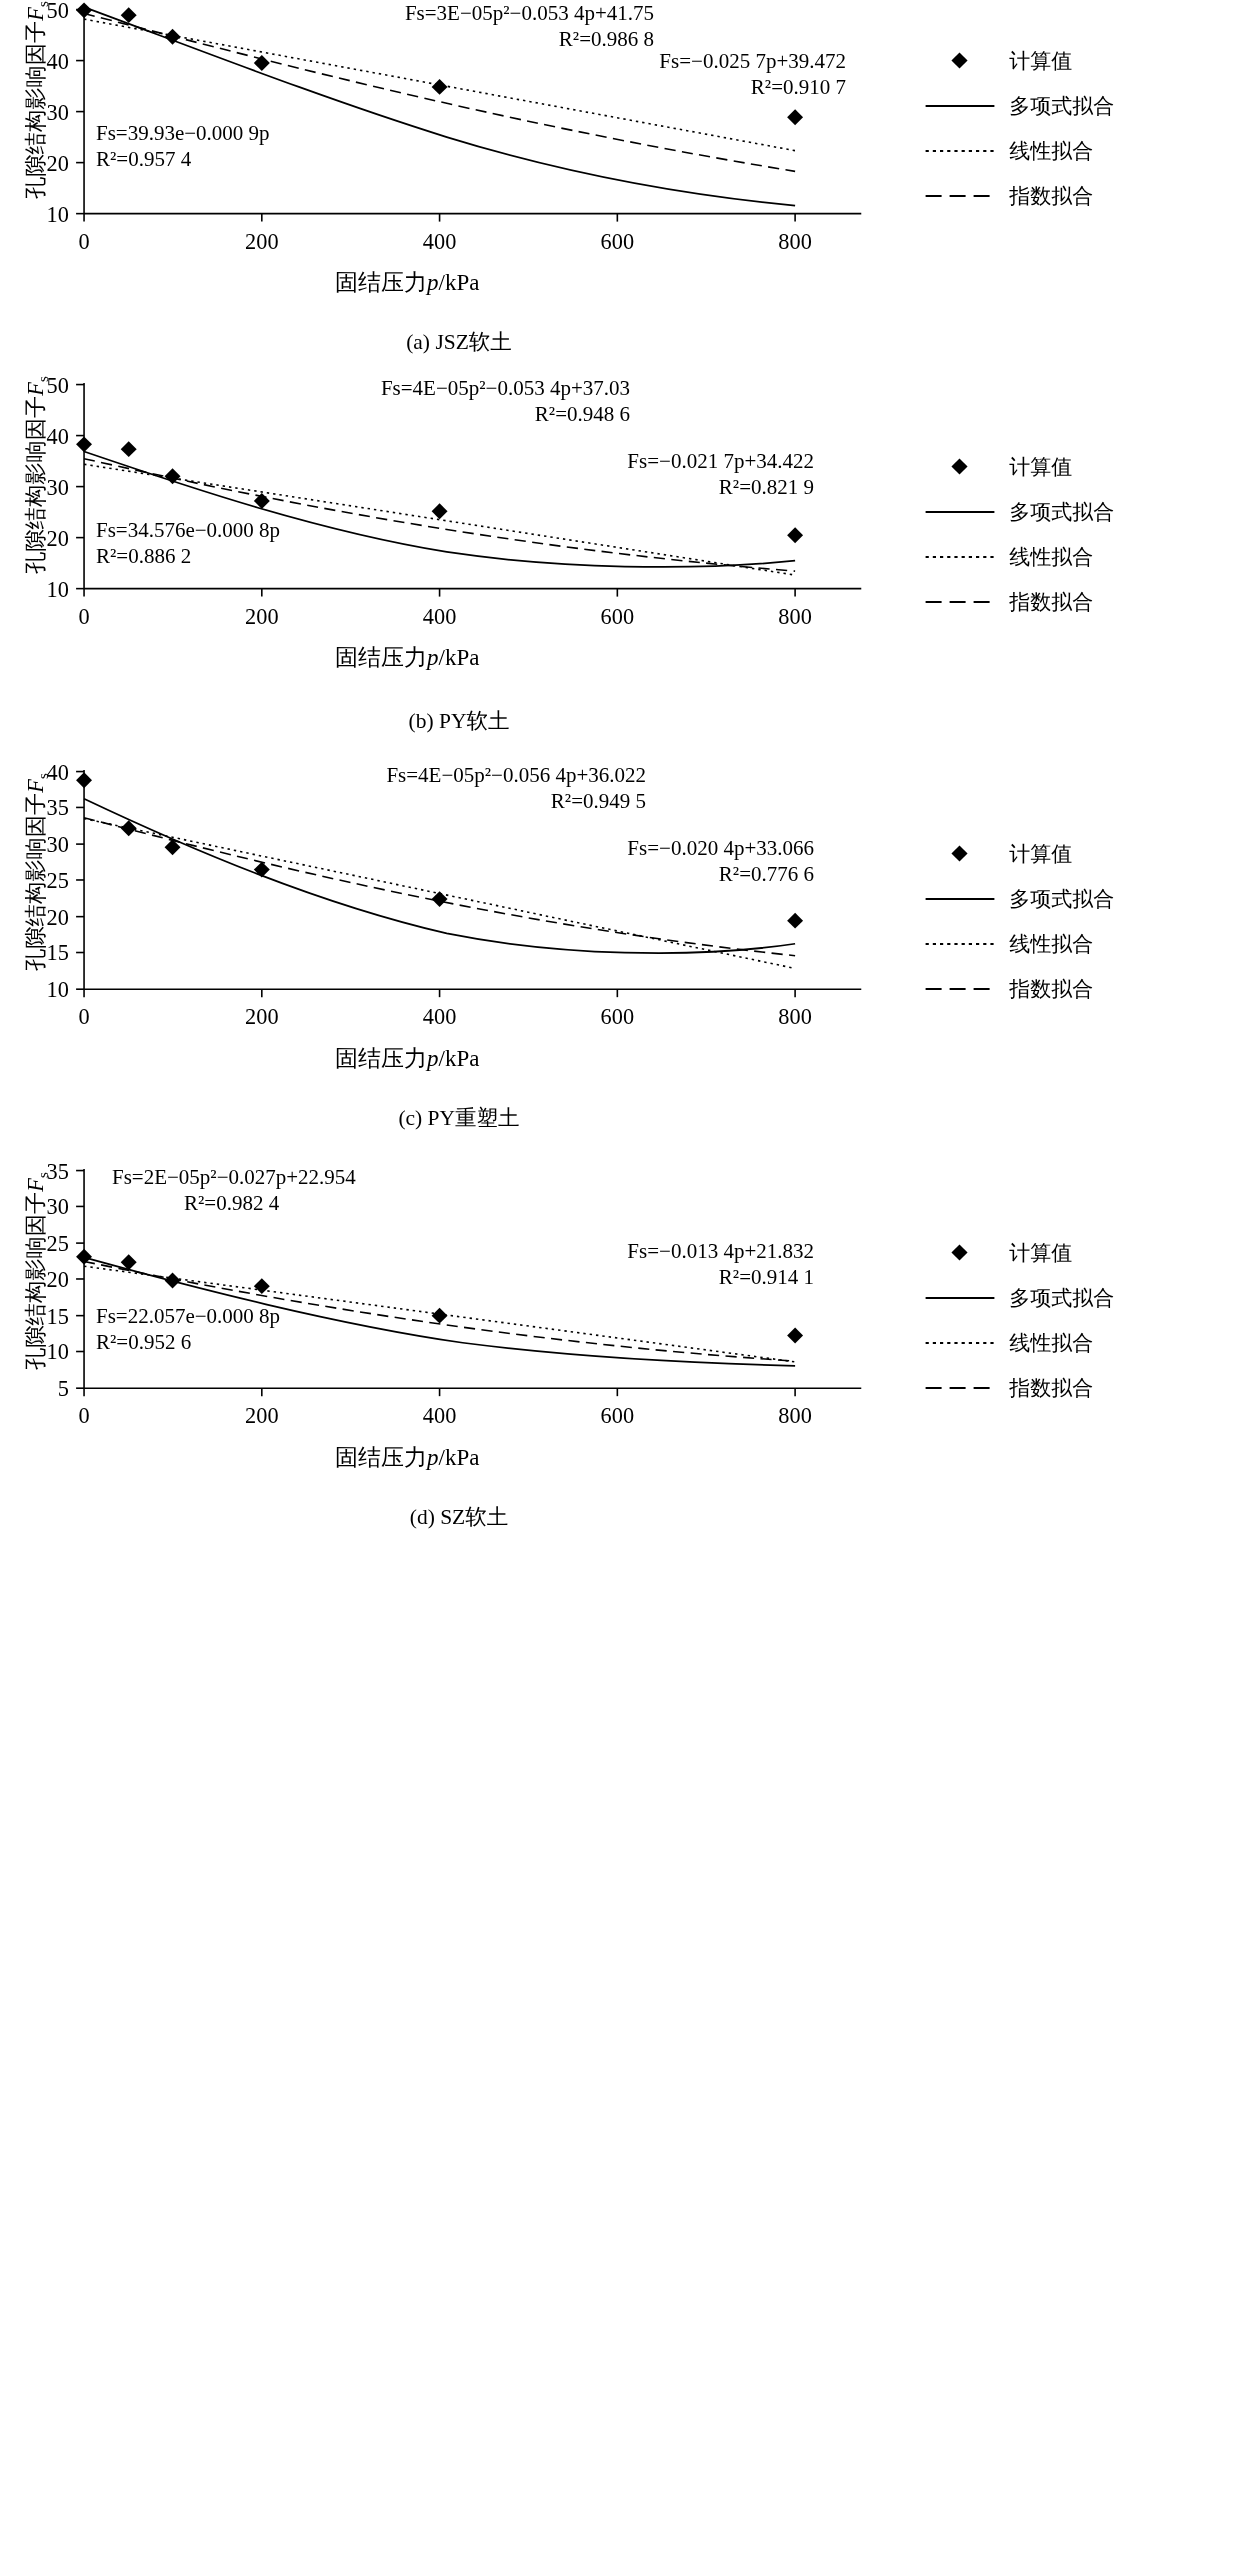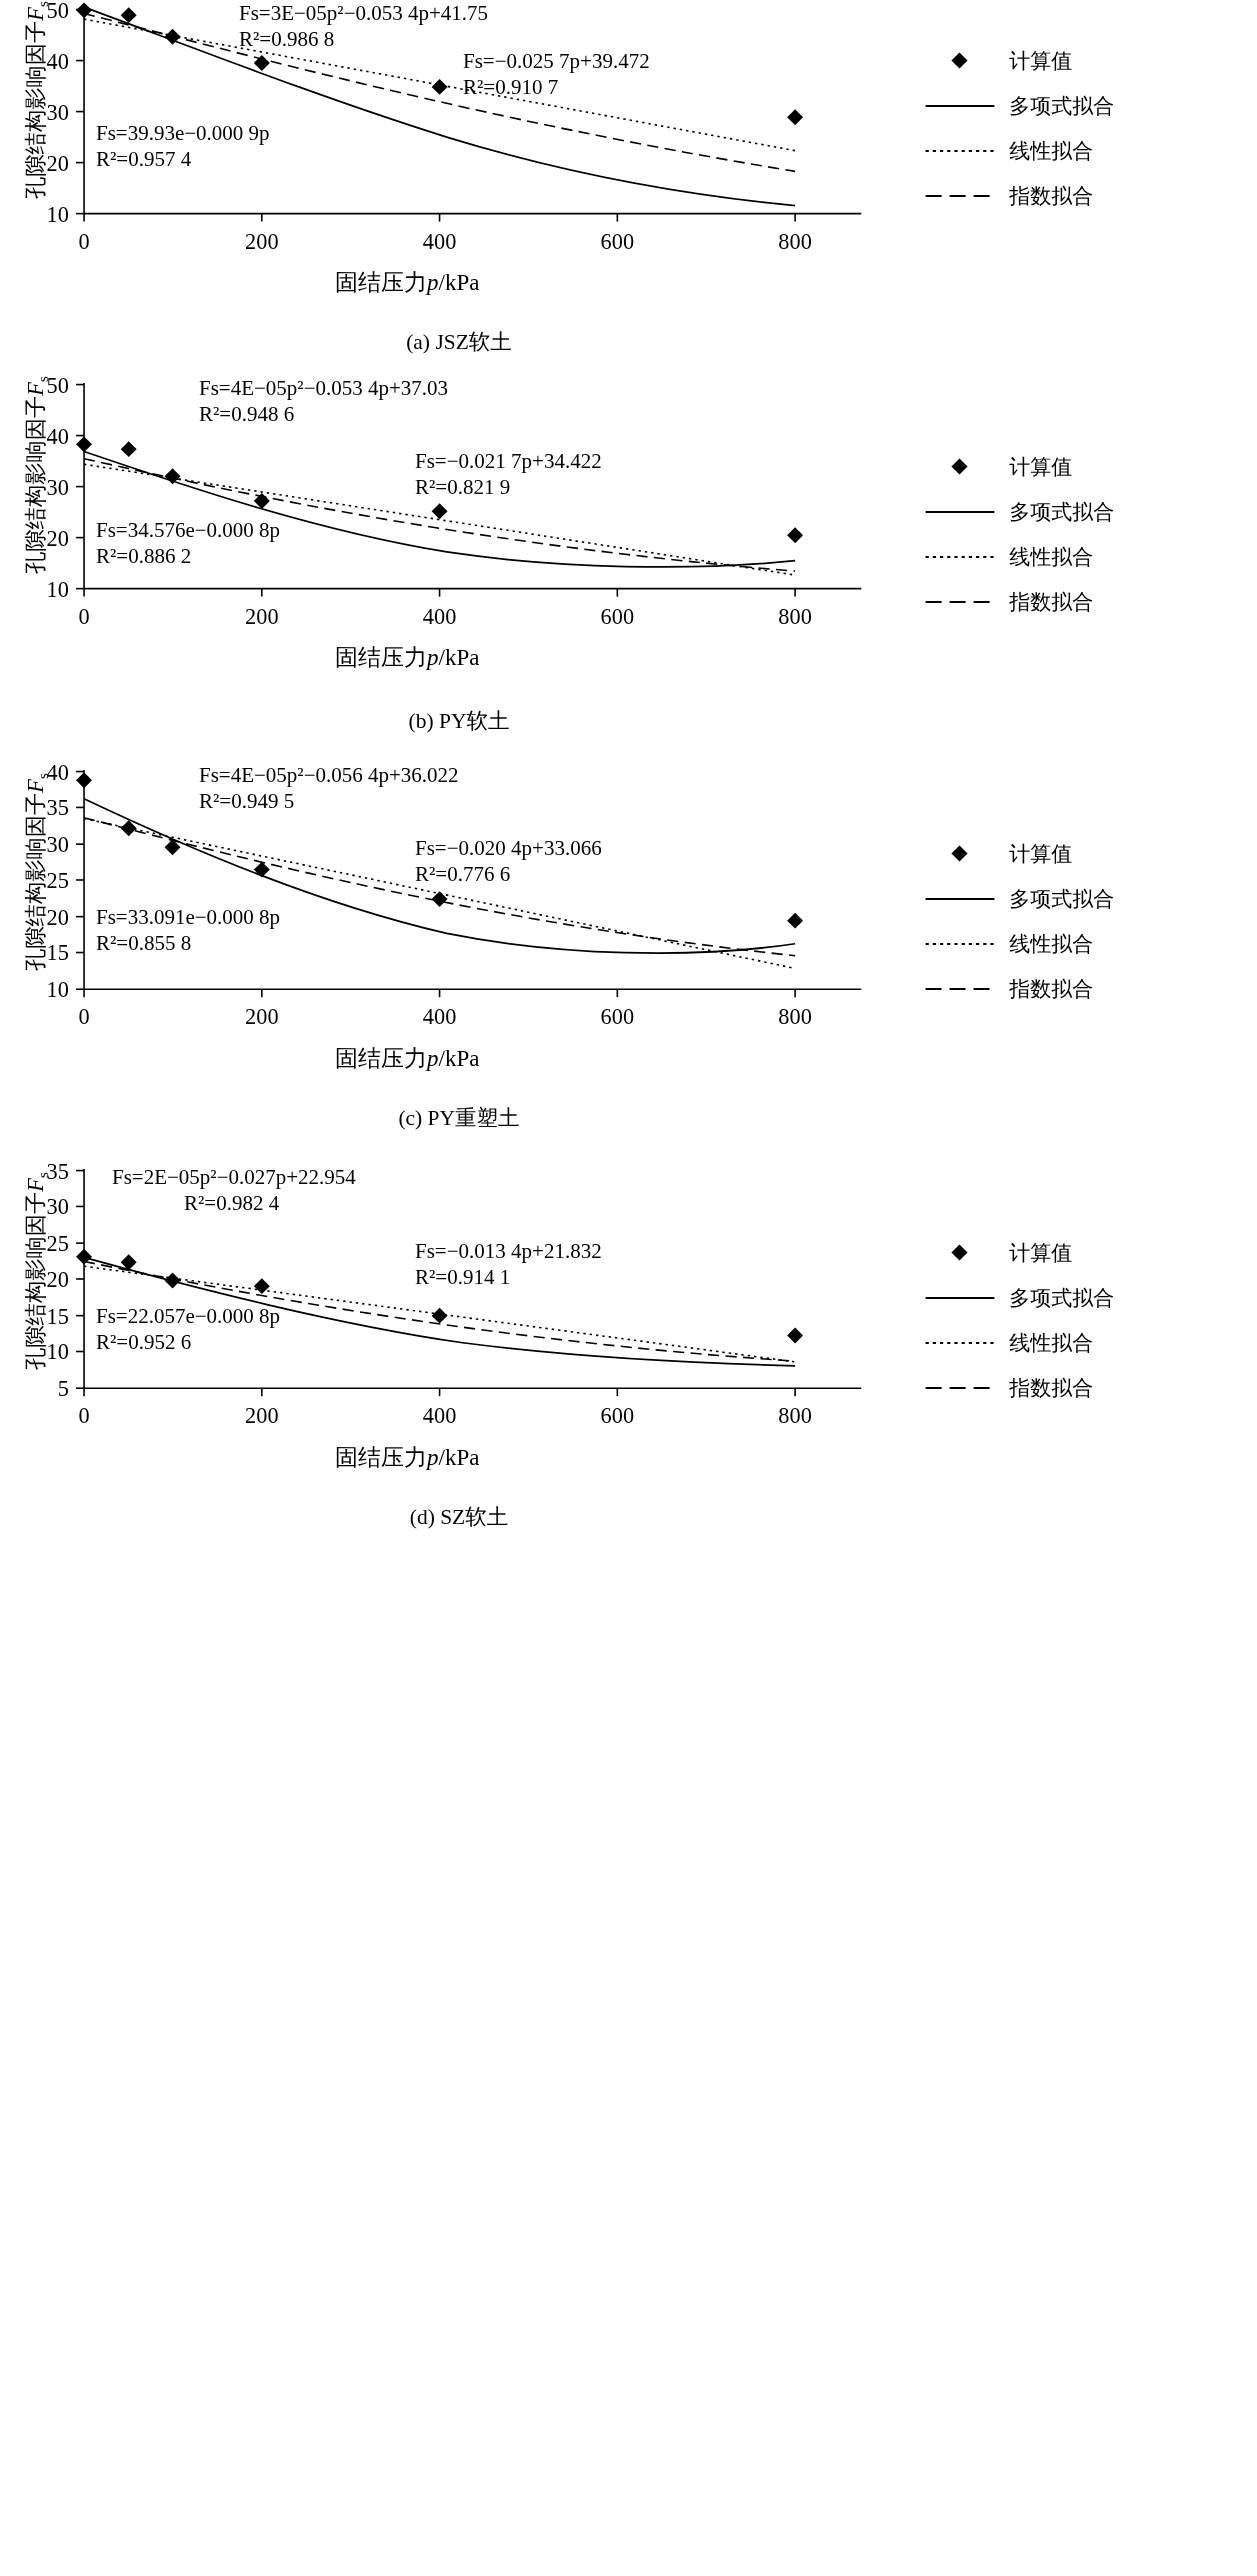--- a/index.html
+++ b/index.html
@@ -47,21 +47,21 @@
   .axis-x-title{
     position:absolute;
     font-size:23px;
     white-space:nowrap;
   }
   .eqn{
     position:absolute;
     font-size:21px;
     white-space:nowrap;
     line-height:1.25;
-    text-align:left;
+    text-align:right;
   }
   sub{font-size:0.68em;}
   i{font-family:"Liberation Serif", serif;}
 </style>
 </head>
 <body>
 
 <div class="page">
 
 <div class="panel">
@@ -340,24 +340,20 @@
     </div>
 
     <div class="eqn" style="left:199px; top:0px; width:447px;">
       <span>Fs=4E−05p²−0.056 4p+36.022</span><br>
       <span>R²=0.949 5</span>
     </div>
     <div class="eqn" style="left:415px; top:73px; width:399px;">
       <span>Fs=−0.020 4p+33.066</span><br>
       <span>R²=0.776 6</span>
     </div>
-    <div class="eqn" style="left:96px; top:142px; width:319px; text-align:left;">
-      <span>Fs=33.091e−0.000 8p</span><br>
-      <span>R²=0.855 8</span>
-    </div>
 
     <div class="legend" style="left:921px; top:69px;">
       <div class="legend-row">
         <span class="legend-sym">
           <svg width="21" height="21" viewBox="0 0 26 26">
                 <polygon points="13,3 23,13 13,23 3,13" fill="#000"></polygon>
               </svg>
         </span>
         <span class="legend-label">计算值</span>
       </div>

